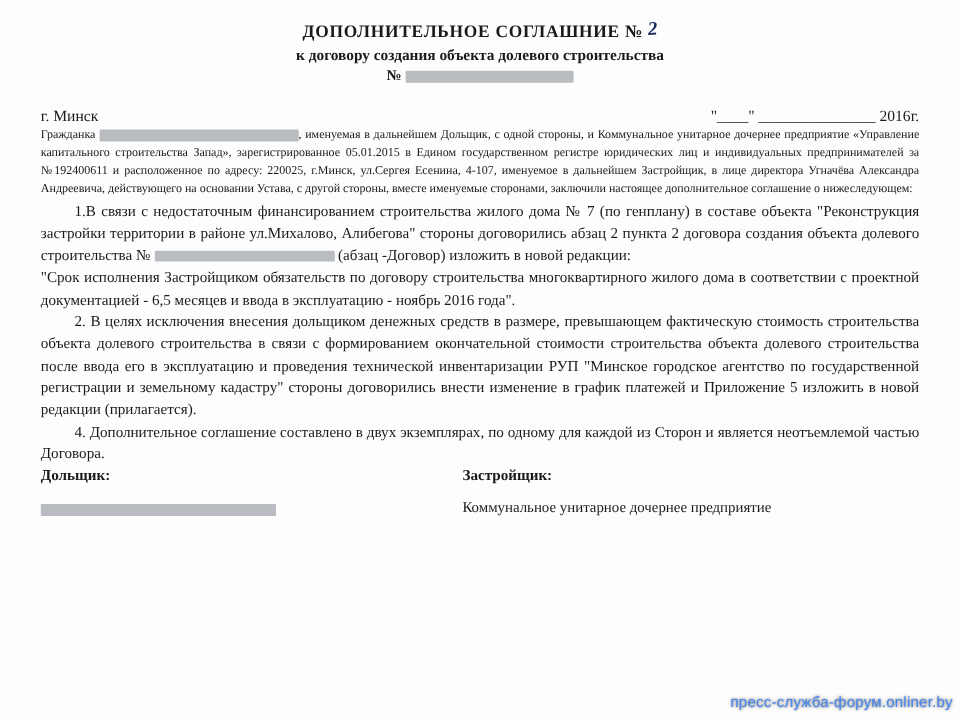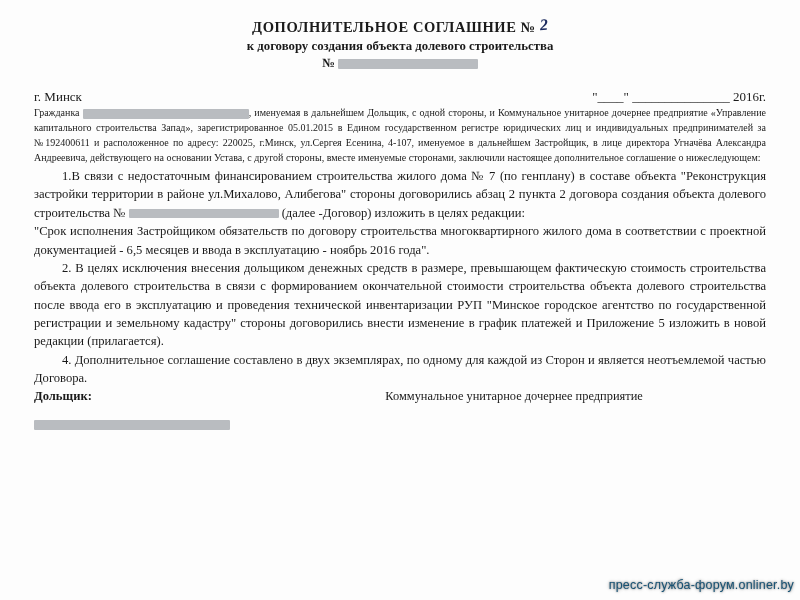--- a/index.html
+++ b/index.html
@@ -122,21 +122,21 @@
     margin-bottom: 10px;
   }
   .stack-line {
     margin-bottom: 7px;
   }
   .watermark {
     position: absolute;
     right: 6px;
     bottom: 8px;
     font-size: 12.5px;
-    color: #0c4a6e;
+    color: #3b82f6;
     text-shadow: 0 0 2px rgba(0,0,0,0.55), 0 0 4px rgba(0,0,0,0.35);
     font-family: "Liberation Sans", sans-serif;
     letter-spacing: 0.2px;
     opacity: 0.95;
   }
 </style>
 </head>
 <body>
 
 <div class="page">
@@ -161,33 +161,34 @@
     <p class="indent">
       <span>Гражданка</span>
       <span class="redact" style="width:166px;"></span><span>, именуемая в дальнейшем Дольщик, с одной стороны, и Коммунальное унитарное дочернее предприятие «Управление капитального строительства Запад», зарегистрированное 05.01.2015 в Едином государственном регистре юридических лиц и индивидуальных предпринимателей за №192400611 и расположенное по адресу: 220025, г.Минск, ул.Сергея Есенина, 4-107, именуемое в дальнейшем Застройщик, в лице директора Угначёва Александра Андреевича, действующего на основании Устава, с другой стороны, вместе именуемые сторонами, заключили настоящее дополнительное соглашение о нижеследующем:</span>
     </p>
   </div>
 
 
   <p class="clause first">
     <span>1.В связи с недостаточным финансированием строительства жилого дома № 7 (по генплану) в составе объекта "Реконструкция застройки территории в районе ул.Михалово, Алибегова" стороны договорились абзац 2 пункта 2 договора создания объекта долевого строительства №</span>
     <span class="redact small" style="width:150px;"></span>
-    <span>(далее -Договор) изложить в целях редакции:</span>
+    <span>(абзац -Договор) изложить в новой редакции:</span>
   </p>
   <p class="clause">"Срок исполнения Застройщиком обязательств по договору строительства многоквартирного жилого дома в соответствии с проектной документацией - 6,5 месяцев и ввода в эксплуатацию - ноябрь 2016 года".</p>
   <p class="clause first">2. В целях исключения внесения дольщиком денежных средств в размере, превышающем фактическую стоимость строительства объекта долевого строительства в связи с формированием окончательной стоимости строительства объекта долевого строительства после ввода его в эксплуатацию и проведения технической инвентаризации РУП "Минское городское агентство по государственной регистрации и земельному кадастру" стороны договорились внести изменение в график платежей и Приложение 5 изложить в новой редакции (прилагается).</p>
   <p class="clause first">4. Дополнительное соглашение составлено в двух экземплярах, по одному для каждой из Сторон и является неотъемлемой частью Договора.</p>
 
 
   <div class="columns">
     <div class="col-left">
       <div class="col-title">Дольщик:</div>
       <div class="stack-line"><span class="redact" style="width:196px;"></span></div>
 
     </div>
     <div class="col-right">
+      <div class="col-title">Застройщик:</div>
       <div>Коммунальное унитарное дочернее предприятие</div>
 
     </div>
   </div>
 
   <div class="watermark">пресс-служба-форум.onliner.by</div>
 </div>
 
 </body></html>

